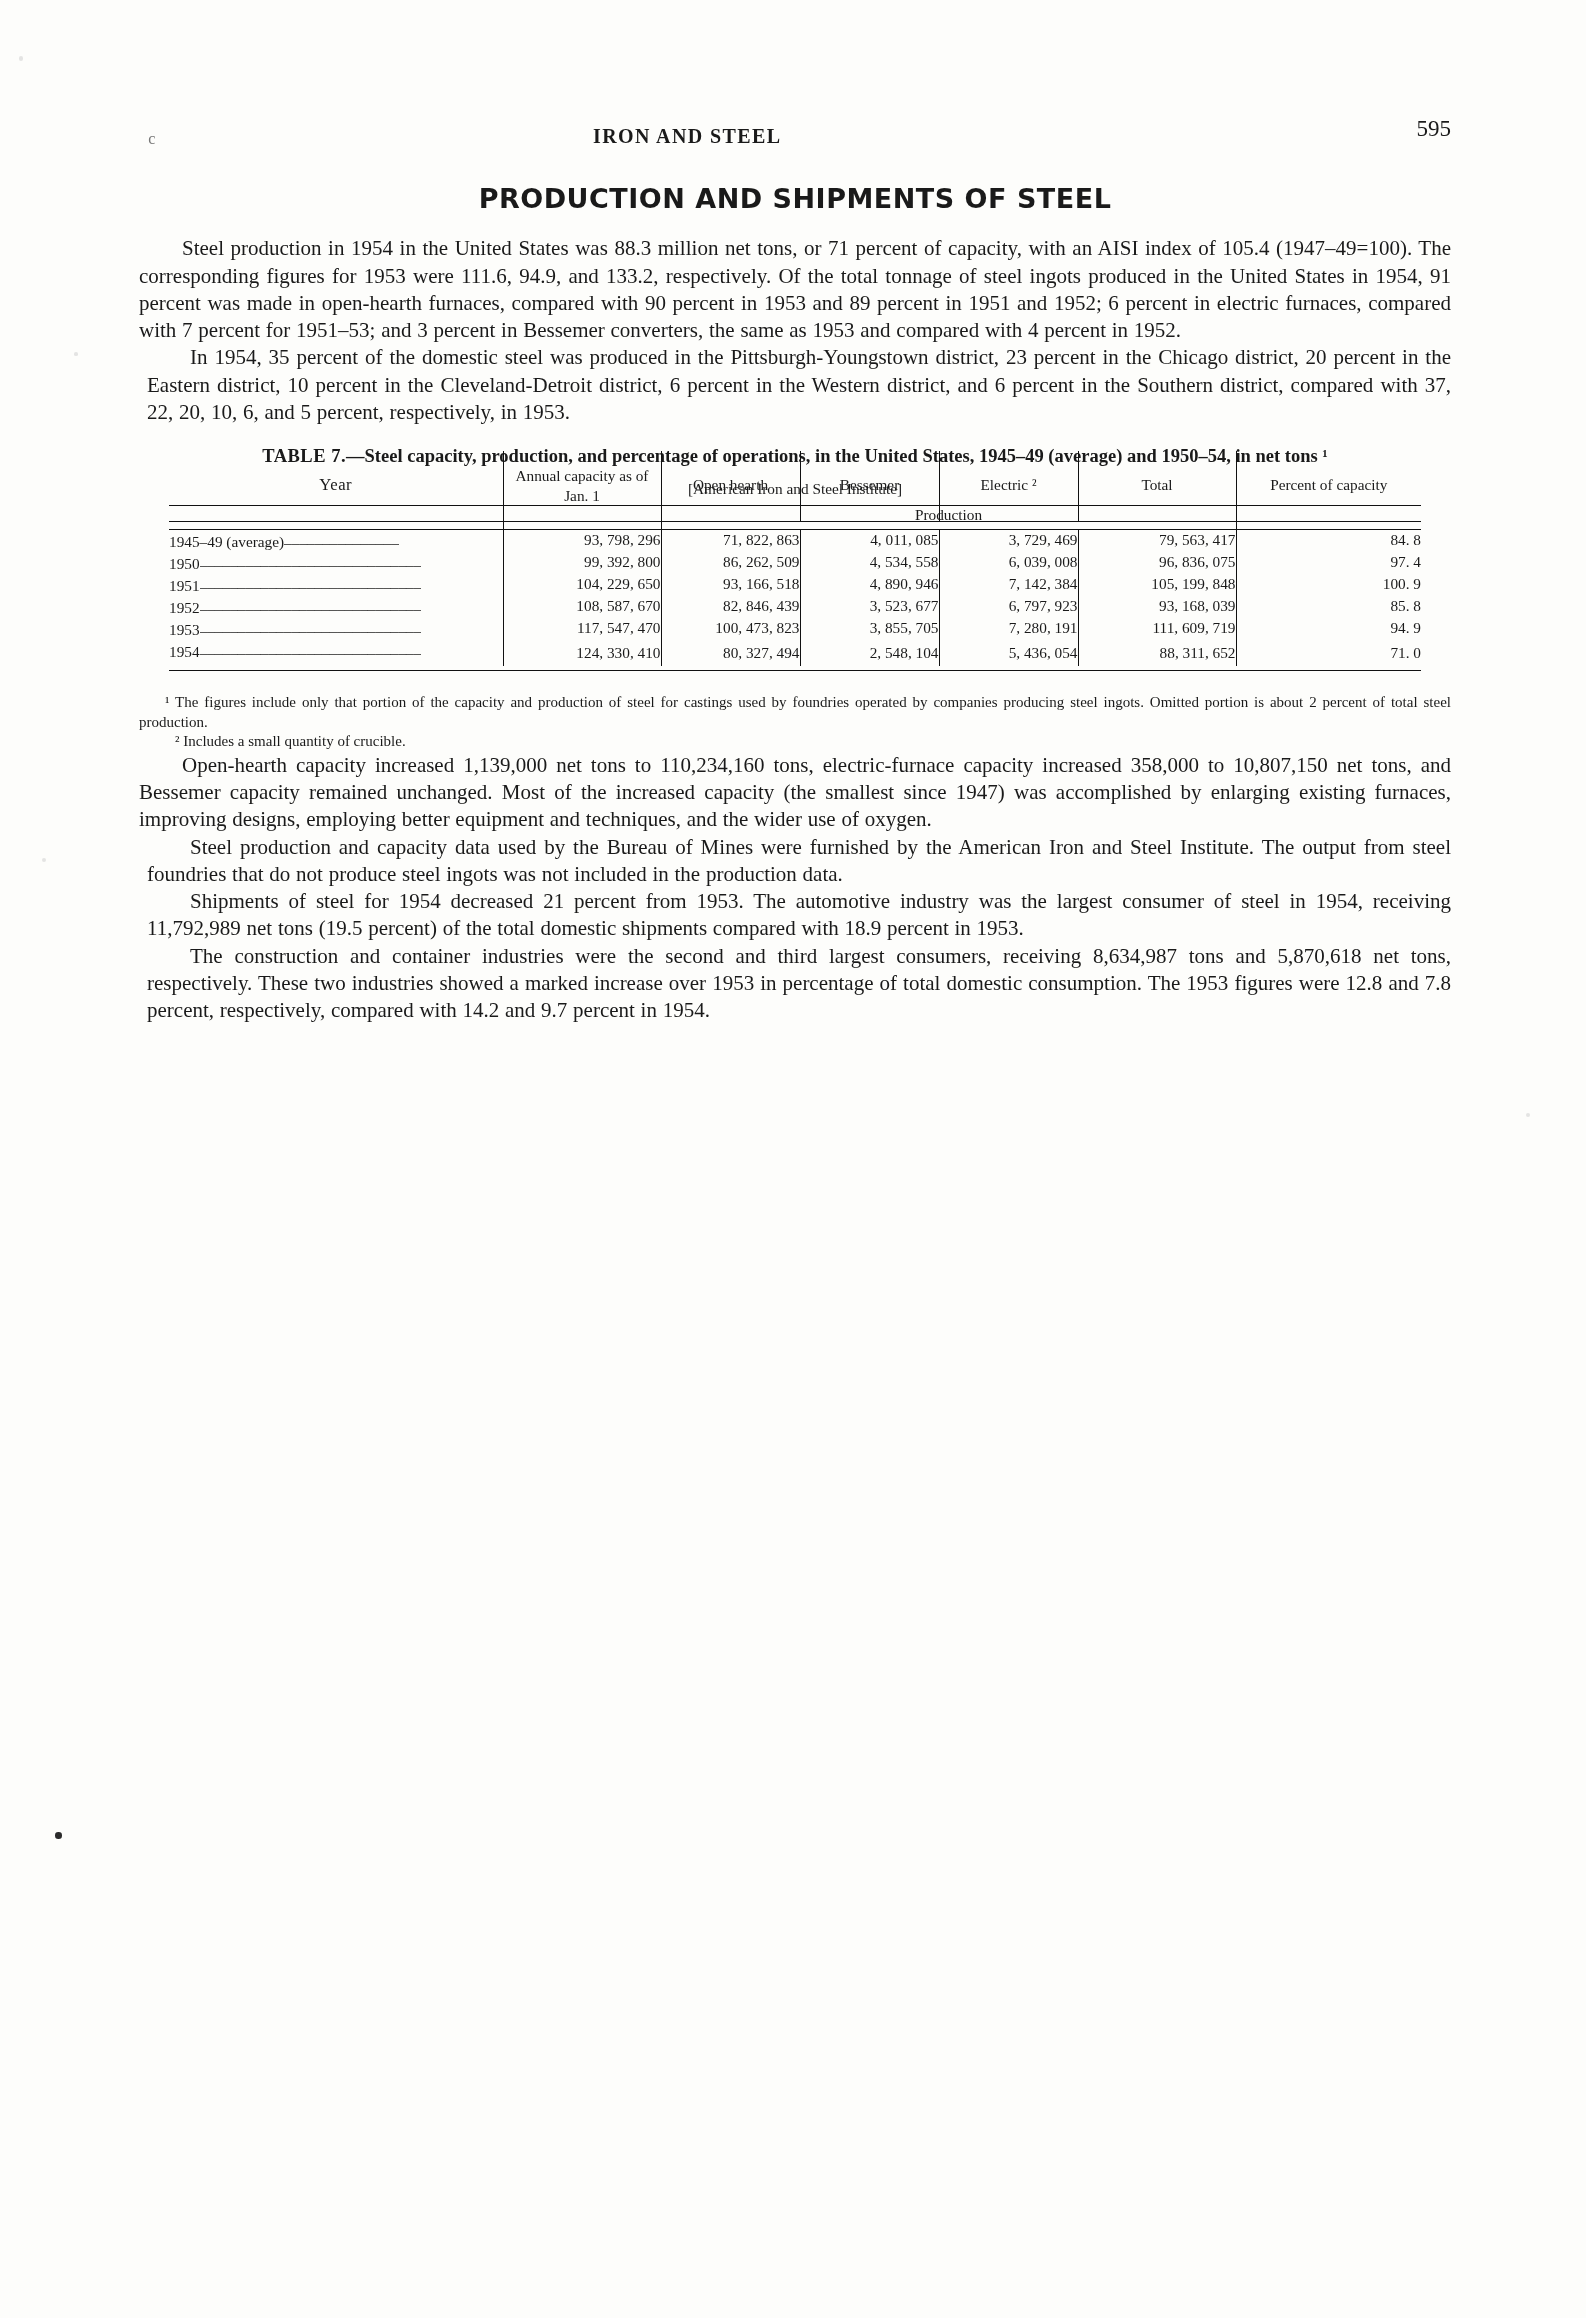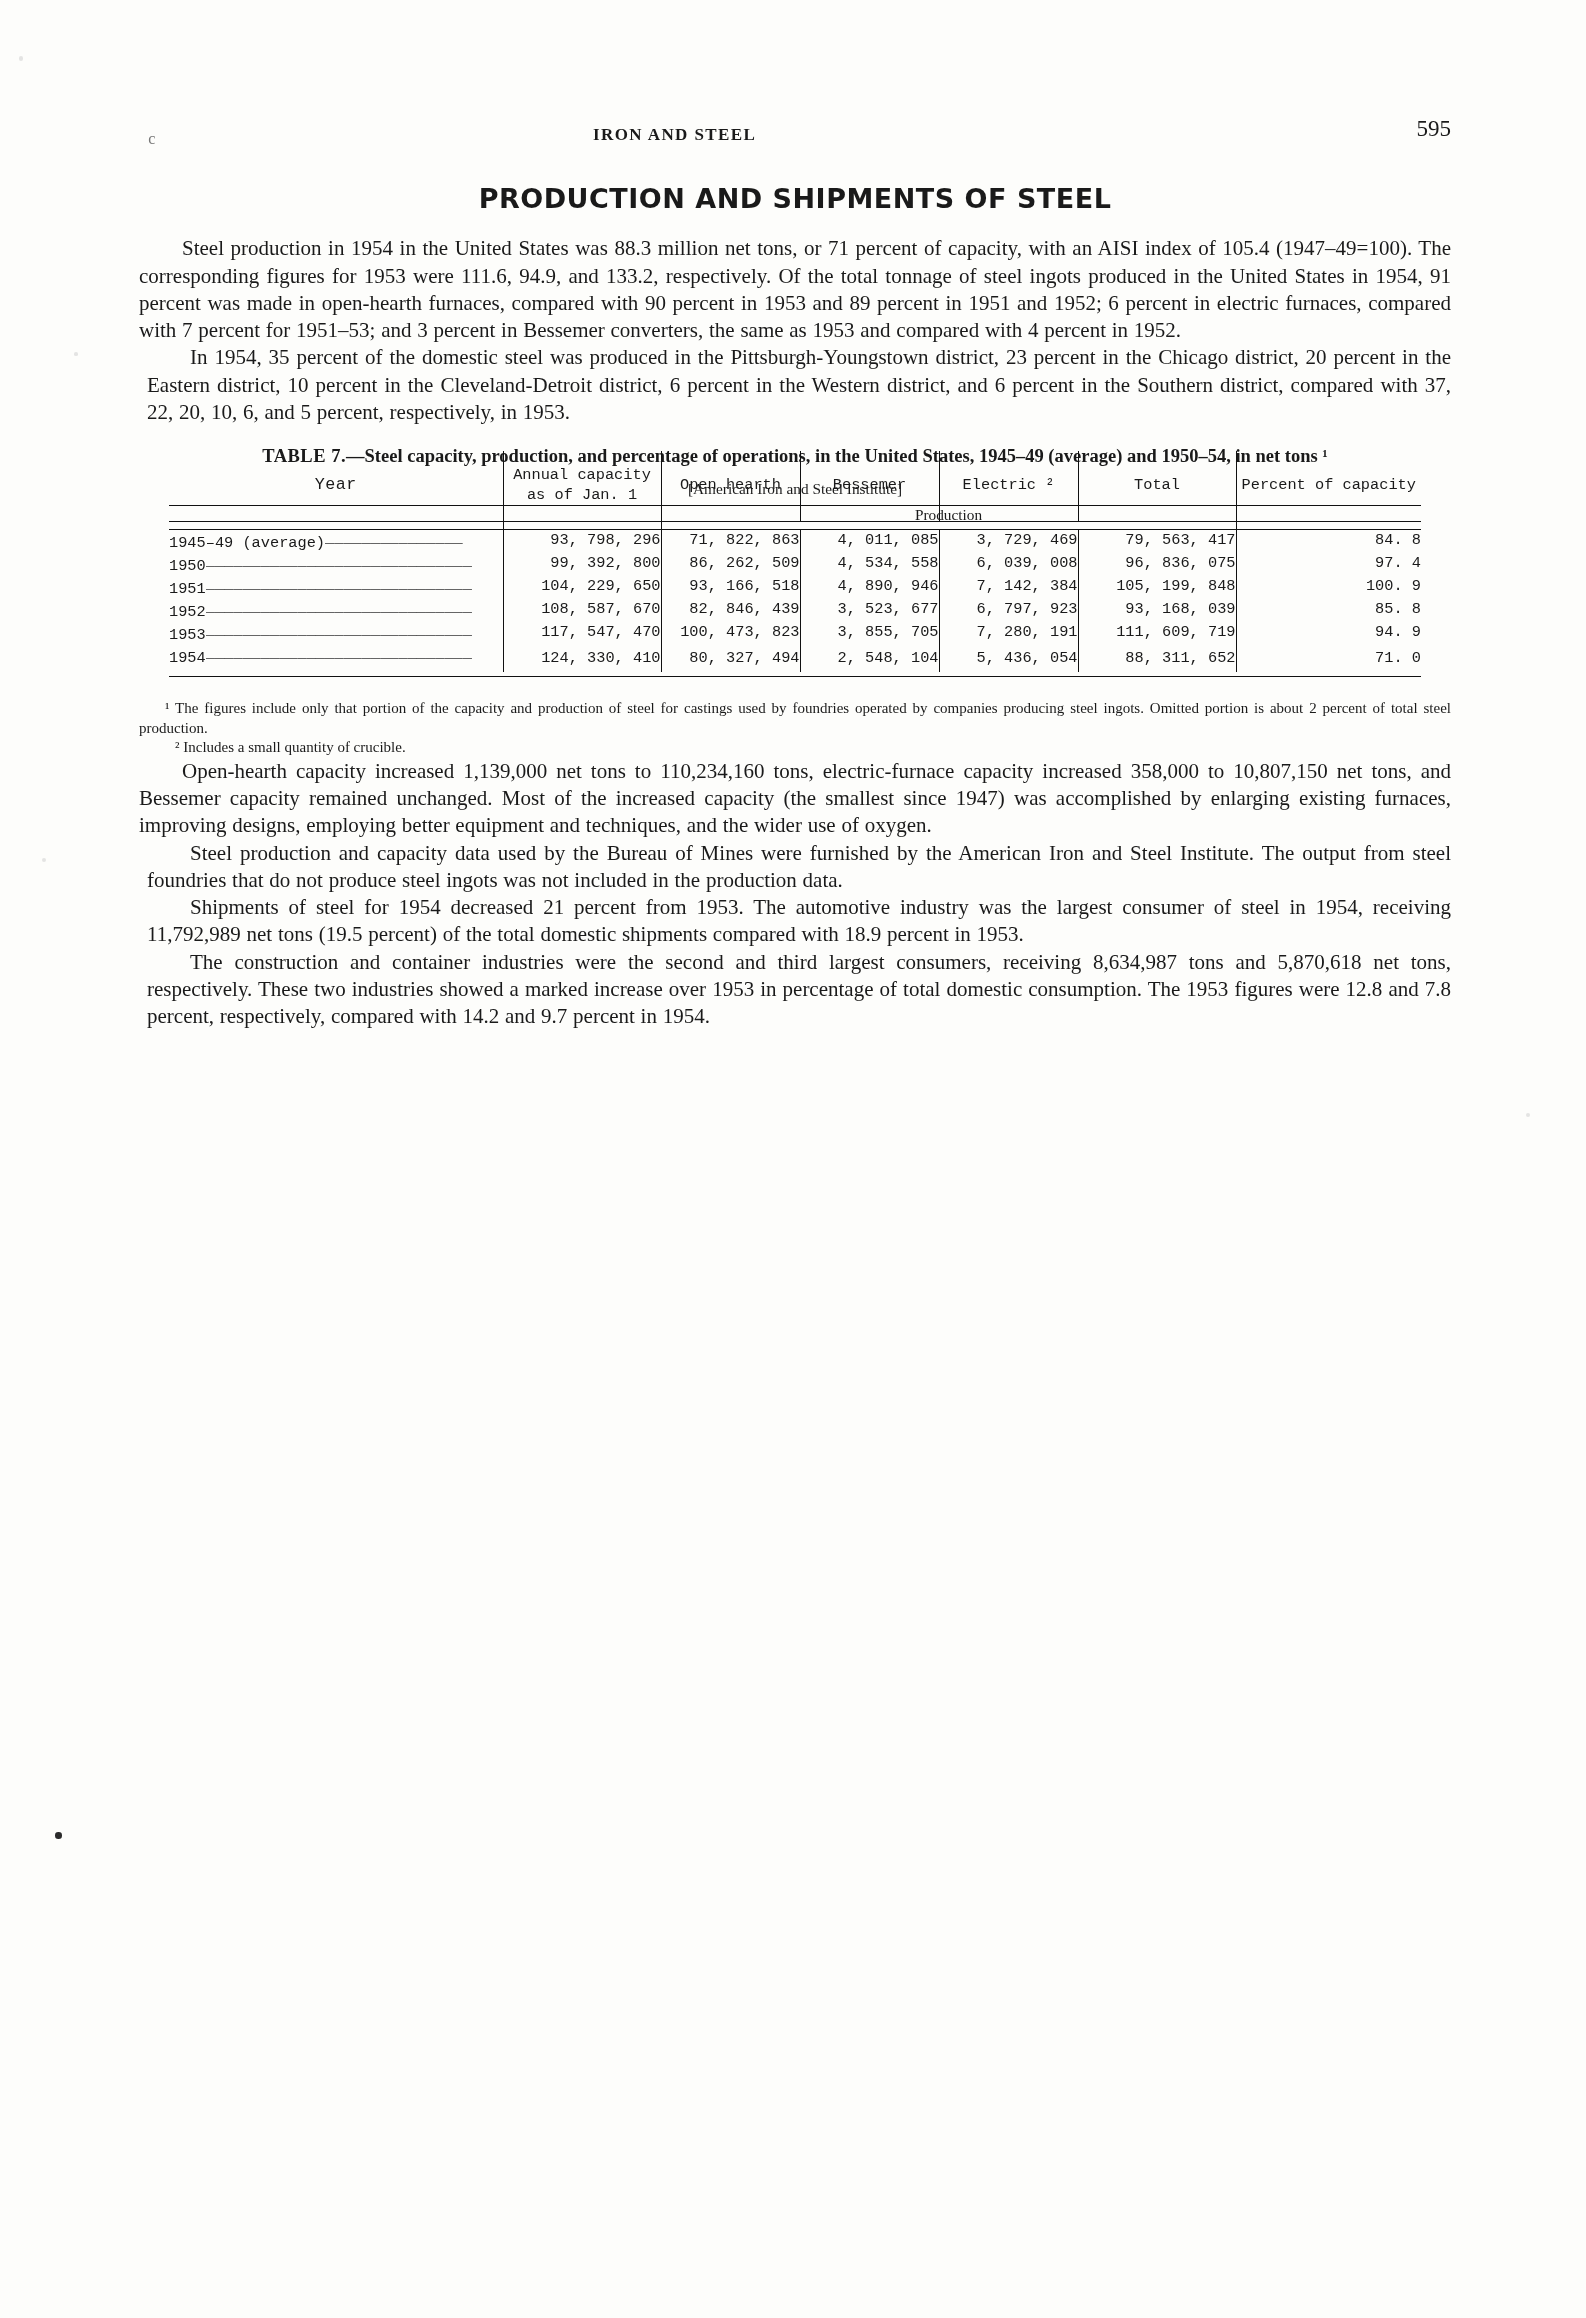--- a/index.html
+++ b/index.html
@@ -37,21 +37,21 @@
   }
   
   .runhead {
     position: relative;
     height: 51px;
   }
   .runhead .title {
     position: absolute;
     left: 454px;
     top: 9.3px;
-    font-size: 17px;
+    font-size: 20px;
     letter-spacing: 1.4px;
     font-weight: 700;
     font-family: "Liberation Serif", serif;
   }
   .runhead .pageno {
     position: absolute;
     right: 0px;
     top: 0px;
     font-size: 23px;
     font-family: "Liberation Serif", serif;
@@ -216,21 +216,21 @@
           <tr>
             <th class="hd rule-top" rowspan="2" style="border-bottom:0.9px solid #111;"></th>
             <th class="hd rule-top vline" rowspan="2" style="border-bottom:0.9px solid #111;"></th>
             <th class="hd rule-top vline" colspan="4" style="padding-top:0;padding-bottom:3.7px;border-bottom:0.9px solid #111;">Production</th>
             <th class="hd rule-top vline" rowspan="2" style="border-bottom:0.9px solid #111;"></th>
           </tr>
           <tr></tr>
         </thead>
       </table>
 
-      <table class="steel" style="margin-top:-79px;font-family:Liberation Mono, monospace;">
+      <table class="steel" style="margin-top:-79px;">
         <colgroup>
           <col style="width:334px">
           <col style="width:158px">
           <col style="width:139px">
           <col style="width:139px">
           <col style="width:139px">
           <col style="width:158px">
           <col style="width:185px">
         </colgroup>
         <thead>

